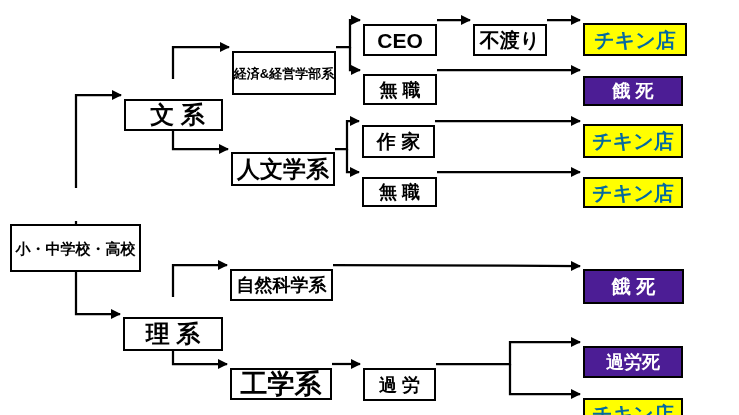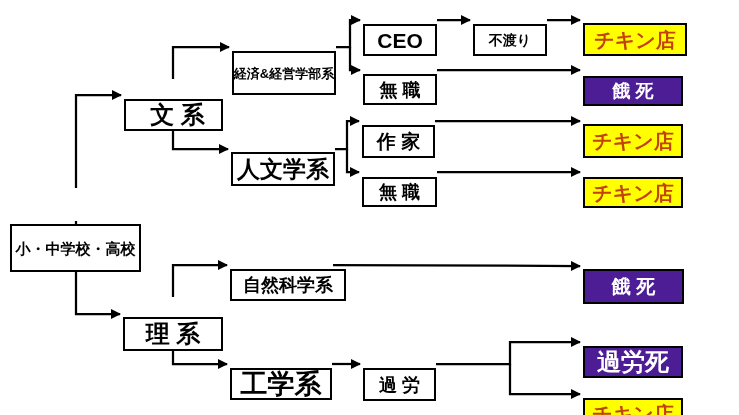--- a/index.html
+++ b/index.html
@@ -32,21 +32,21 @@
     align-items: center;
     justify-content: center;
     font-weight: 700;
     line-height: 1;
     white-space: nowrap;
     z-index: 2;
     margin-top: 20px;
   }
   .node.yellow {
     background: #ffff00;
-    color: #c2410c;
+    color: #0369a1;
   }
   .node.blue {
     background: #4c1d95;
     color: #ffffff;
   }
 </style>
 </head>
 <body>
 
 <div class="canvas">
@@ -83,43 +83,43 @@
   <div class="node" style="left:10px; top:204px; width:131px; height:48px; font-size:15px;">小・中学校・高校</div>
 
   <div class="node" style="left:124px; top:79px; width:99px; height:32px; font-size:24px;padding-left:8px;">文 系</div>
 
   <div class="node" style="left:232px; top:31px; width:104px; height:44px; font-size:13px;">経済&amp;経営学部系</div>
 
   <div class="node" style="left:231px; top:132px; width:104px; height:34px; font-size:23px;">人文学系</div>
 
   <div class="node" style="left:123px; top:297px; width:100px; height:34px; font-size:24px;">理 系</div>
 
-  <div class="node" style="left:230px; top:249px; width:116px; height:32px; font-size:18px;">自然科学系</div>
+  <div class="node" style="left:230px; top:249px; width:103px; height:32px; font-size:18px;">自然科学系</div>
 
   <div class="node" style="left:230px; top:348px; width:102px; height:32px; font-size:27px;">工学系</div>
 
   <div class="node" style="left:363px; top:4px; width:74px; height:32px; font-size:21px;">CEO</div>
 
-  <div class="node" style="left:473px; top:4px; width:74px; height:32px; font-size:14px;">不渡り</div>
+  <div class="node" style="left:473px; top:4px; width:74px; height:32px; font-size:20px;">不渡り</div>
 
   <div class="node yellow" style="left:583px; top:3px; width:104px; height:33px; font-size:20px;">チキン店</div>
 
   <div class="node" style="left:363px; top:54px; width:74px; height:31px; font-size:18px;">無 職</div>
 
   <div class="node blue" style="left:583px; top:56px; width:100px; height:30px; font-size:18px;">餓 死</div>
 
   <div class="node" style="left:362px; top:105px; width:73px; height:33px; font-size:19px;">作 家</div>
 
   <div class="node yellow" style="left:583px; top:104px; width:100px; height:34px; font-size:20px;">チキン店</div>
 
   <div class="node" style="left:362px; top:157px; width:75px; height:30px; font-size:18px;">無 職</div>
 
   <div class="node yellow" style="left:583px; top:157px; width:100px; height:31px; font-size:20px;">チキン店</div>
 
   <div class="node blue" style="left:583px; top:249px; width:101px; height:35px; font-size:19px;">餓 死</div>
 
   <div class="node" style="left:363px; top:348px; width:73px; height:33px; font-size:18px;">過 労</div>
 
-  <div class="node blue" style="left:583px; top:326px; width:100px; height:32px; font-size:24px;">過労死</div>
+  <div class="node blue" style="left:583px; top:326px; width:100px; height:32px; font-size:18px;">過労死</div>
 
   <div class="node yellow" style="left:583px; top:378px; width:100px; height:32px; font-size:20px;">チキン店</div>
 
 </div>
 
 </body></html>

